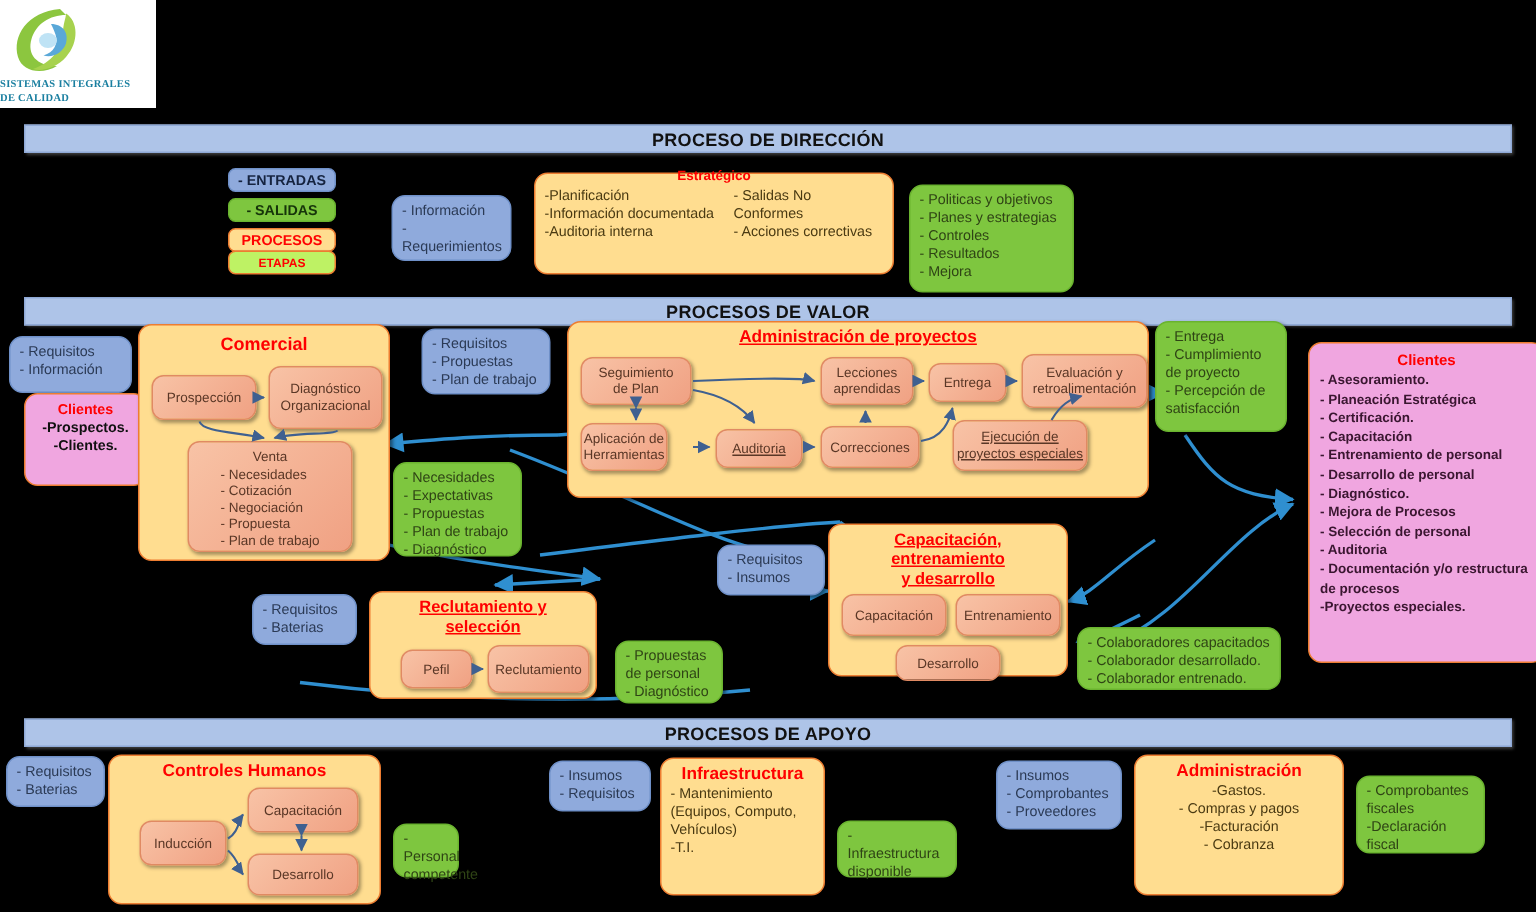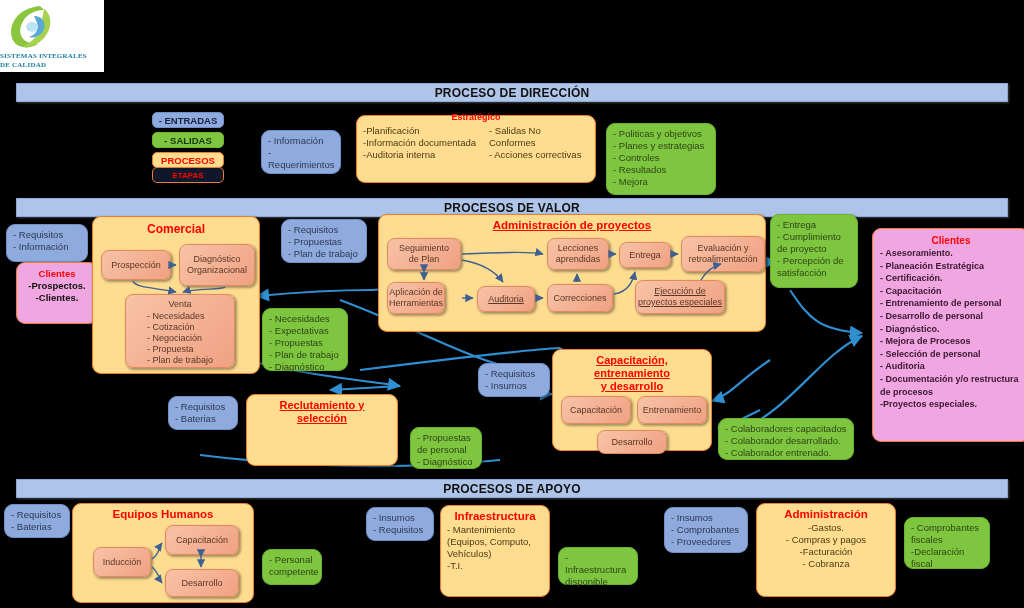--- a/index.html
+++ b/index.html
@@ -40,21 +40,21 @@
   .u{text-decoration:underline;}
   .ctr{text-align:center;}
 
   
   .chip{border-radius:5px;height:16px;display:flex;align-items:center;
         justify-content:center;font-size:9.5px;font-weight:bold;
         box-shadow:1.5px 1.5px 2px rgba(0,0,0,.4);}
   .chip-entradas{background:#8faadc;border:1px solid #6f90c8;color:#15233f;}
   .chip-salidas{background:#7ec63f;border:1px solid #6ab32f;color:#16340a;}
   .chip-procesos{background:#ffdd90;border:1.5px solid #ed7d31;color:#ff0000;}
-  .chip-etapas{background:#0f172a;border:1.5px solid #ed7d31;color:#ff0000;font-size:8px;}
+  .chip-etapas{background:#bef264;border:1.5px solid #ed7d31;color:#ff0000;font-size:8px;}
 
   #svg-links{position:absolute;left:0;top:0;width:1024px;height:608px;
              pointer-events:none;}
   .lnk{fill:none;stroke:#2f8fd0;stroke-width:2.2;}
   .lnk2{fill:none;stroke:#3f6090;stroke-width:1.4;}
 </style>
 </head>
 <body>
 
 <svg id="svg-links">
@@ -249,46 +249,53 @@
 
 <div class="abs box green" style="left:718px;top:418px;width:136px;height:42px;white-space:pre-line;">- Colaboradores capacitados
 - Colaborador desarrollado.
 - Colaborador entrenado.</div>
 
 <div class="abs box blue" style="left:168px;top:396px;width:70px;height:34px;white-space:pre-line;">- Requisitos
 - Baterias</div>
 
 <div class="abs box orange-proc" style="left:246px;top:394px;width:152px;height:72px;padding:4px 6px;">
   <div class="proc-title u" style="font-size:11px;">Reclutamiento y selección</div>
+  <div style="position:relative;height:44px;margin-top:4px;">
+    <div class="abs salmon" style="left:14px;top:4px;width:48px;height:26px;">Pefil</div>
+    <div class="abs salmon" style="left:72px;top:1px;width:68px;height:32px;">Reclutamiento</div>
+    <svg class="abs" style="left:0;top:0;width:152px;height:44px;">
+      <path class="lnk2" d="M63,17 L69,17" marker-end="url(#ah2)"></path>
+    </svg>
+  </div>
 </div>
 
 <div class="abs box green" style="left:410px;top:427px;width:72px;height:42px;white-space:pre-line;">- Propuestas
 de personal
 - Diagnóstico</div>
 
 <div class="abs band" style="left:16px;top:479px;width:992px;">PROCESOS DE APOYO</div>
 
 <div class="abs box blue" style="left:4px;top:504px;width:66px;height:34px;white-space:pre-line;">- Requisitos
 - Baterias</div>
 
 <div class="abs box orange-proc" style="left:72px;top:503px;width:182px;height:100px;padding:4px 6px;">
-  <div class="proc-title" style="font-size:11.5px;">Equipos Humanos</div>
+  <div class="proc-title" style="font-size:11.5px;">Controles Humanos</div>
   <div style="position:relative;height:76px;margin-top:2px;">
     <div class="abs salmon" style="left:14px;top:24px;width:58px;height:30px;">Inducción</div>
     <div class="abs salmon" style="left:86px;top:2px;width:74px;height:30px;">Capacitación</div>
     <div class="abs salmon" style="left:86px;top:46px;width:74px;height:28px;">Desarrollo</div>
     <svg class="abs" style="left:0;top:0;width:182px;height:76px;">
       <path class="lnk2" d="M73,36 C80,32 80,24 83,20" marker-end="url(#ah2)"></path>
       <path class="lnk2" d="M73,44 C80,50 80,56 83,60" marker-end="url(#ah2)"></path>
       <path class="lnk2" d="M122,34 L122,44" marker-end="url(#ah2)" marker-start="url(#ah2)"></path>
     </svg>
   </div>
 </div>
 
-<div class="abs box green" style="left:262px;top:549px;width:60px;height:36px;white-space:pre-line;">- Personal
+<div class="abs box green" style="left:262px;top:549px;width:44px;height:36px;white-space:pre-line;">- Personal
 competente</div>
 
 <div class="abs box blue" style="left:366px;top:507px;width:68px;height:34px;white-space:pre-line;">- Insumos
 - Requisitos</div>
 
 <div class="abs box orange-proc" style="left:440px;top:505px;width:110px;height:92px;padding:4px 6px;">
   <div class="proc-title" style="font-size:11.5px;">Infraestructura</div>
   <div style="white-space:pre-line;margin-top:1px;">- Mantenimiento
 (Equipos, Computo,
 Vehículos)

